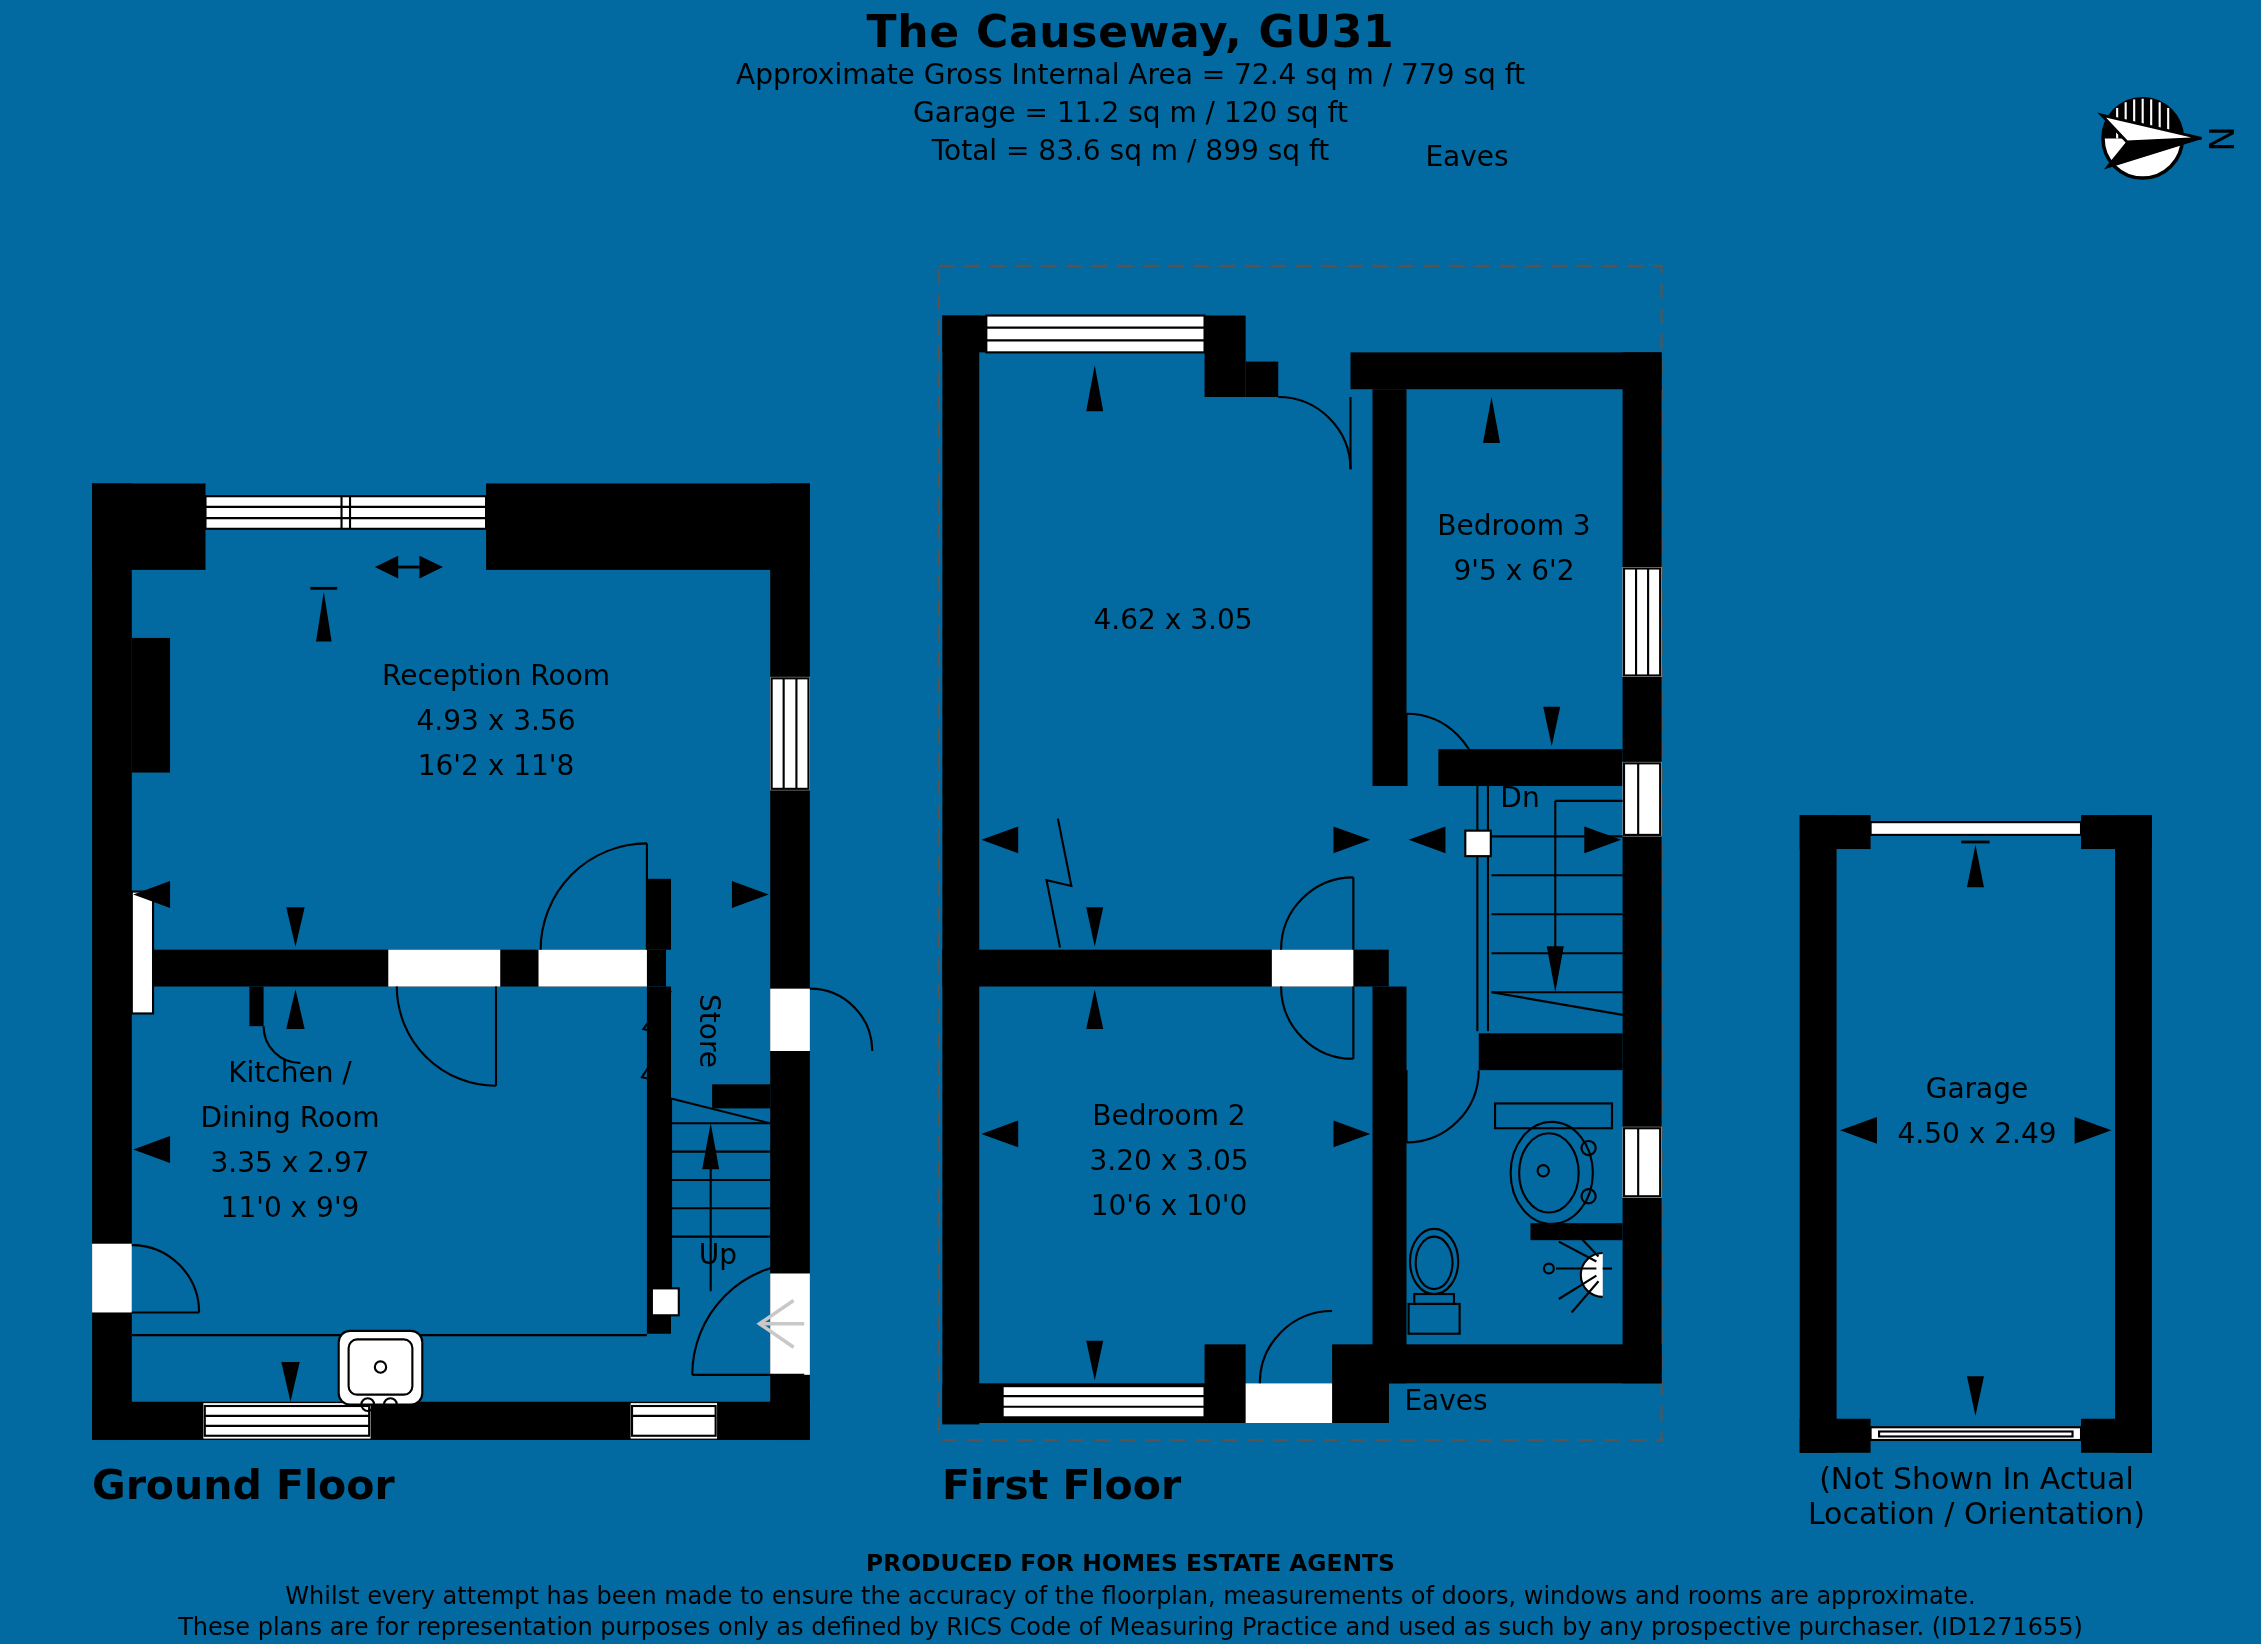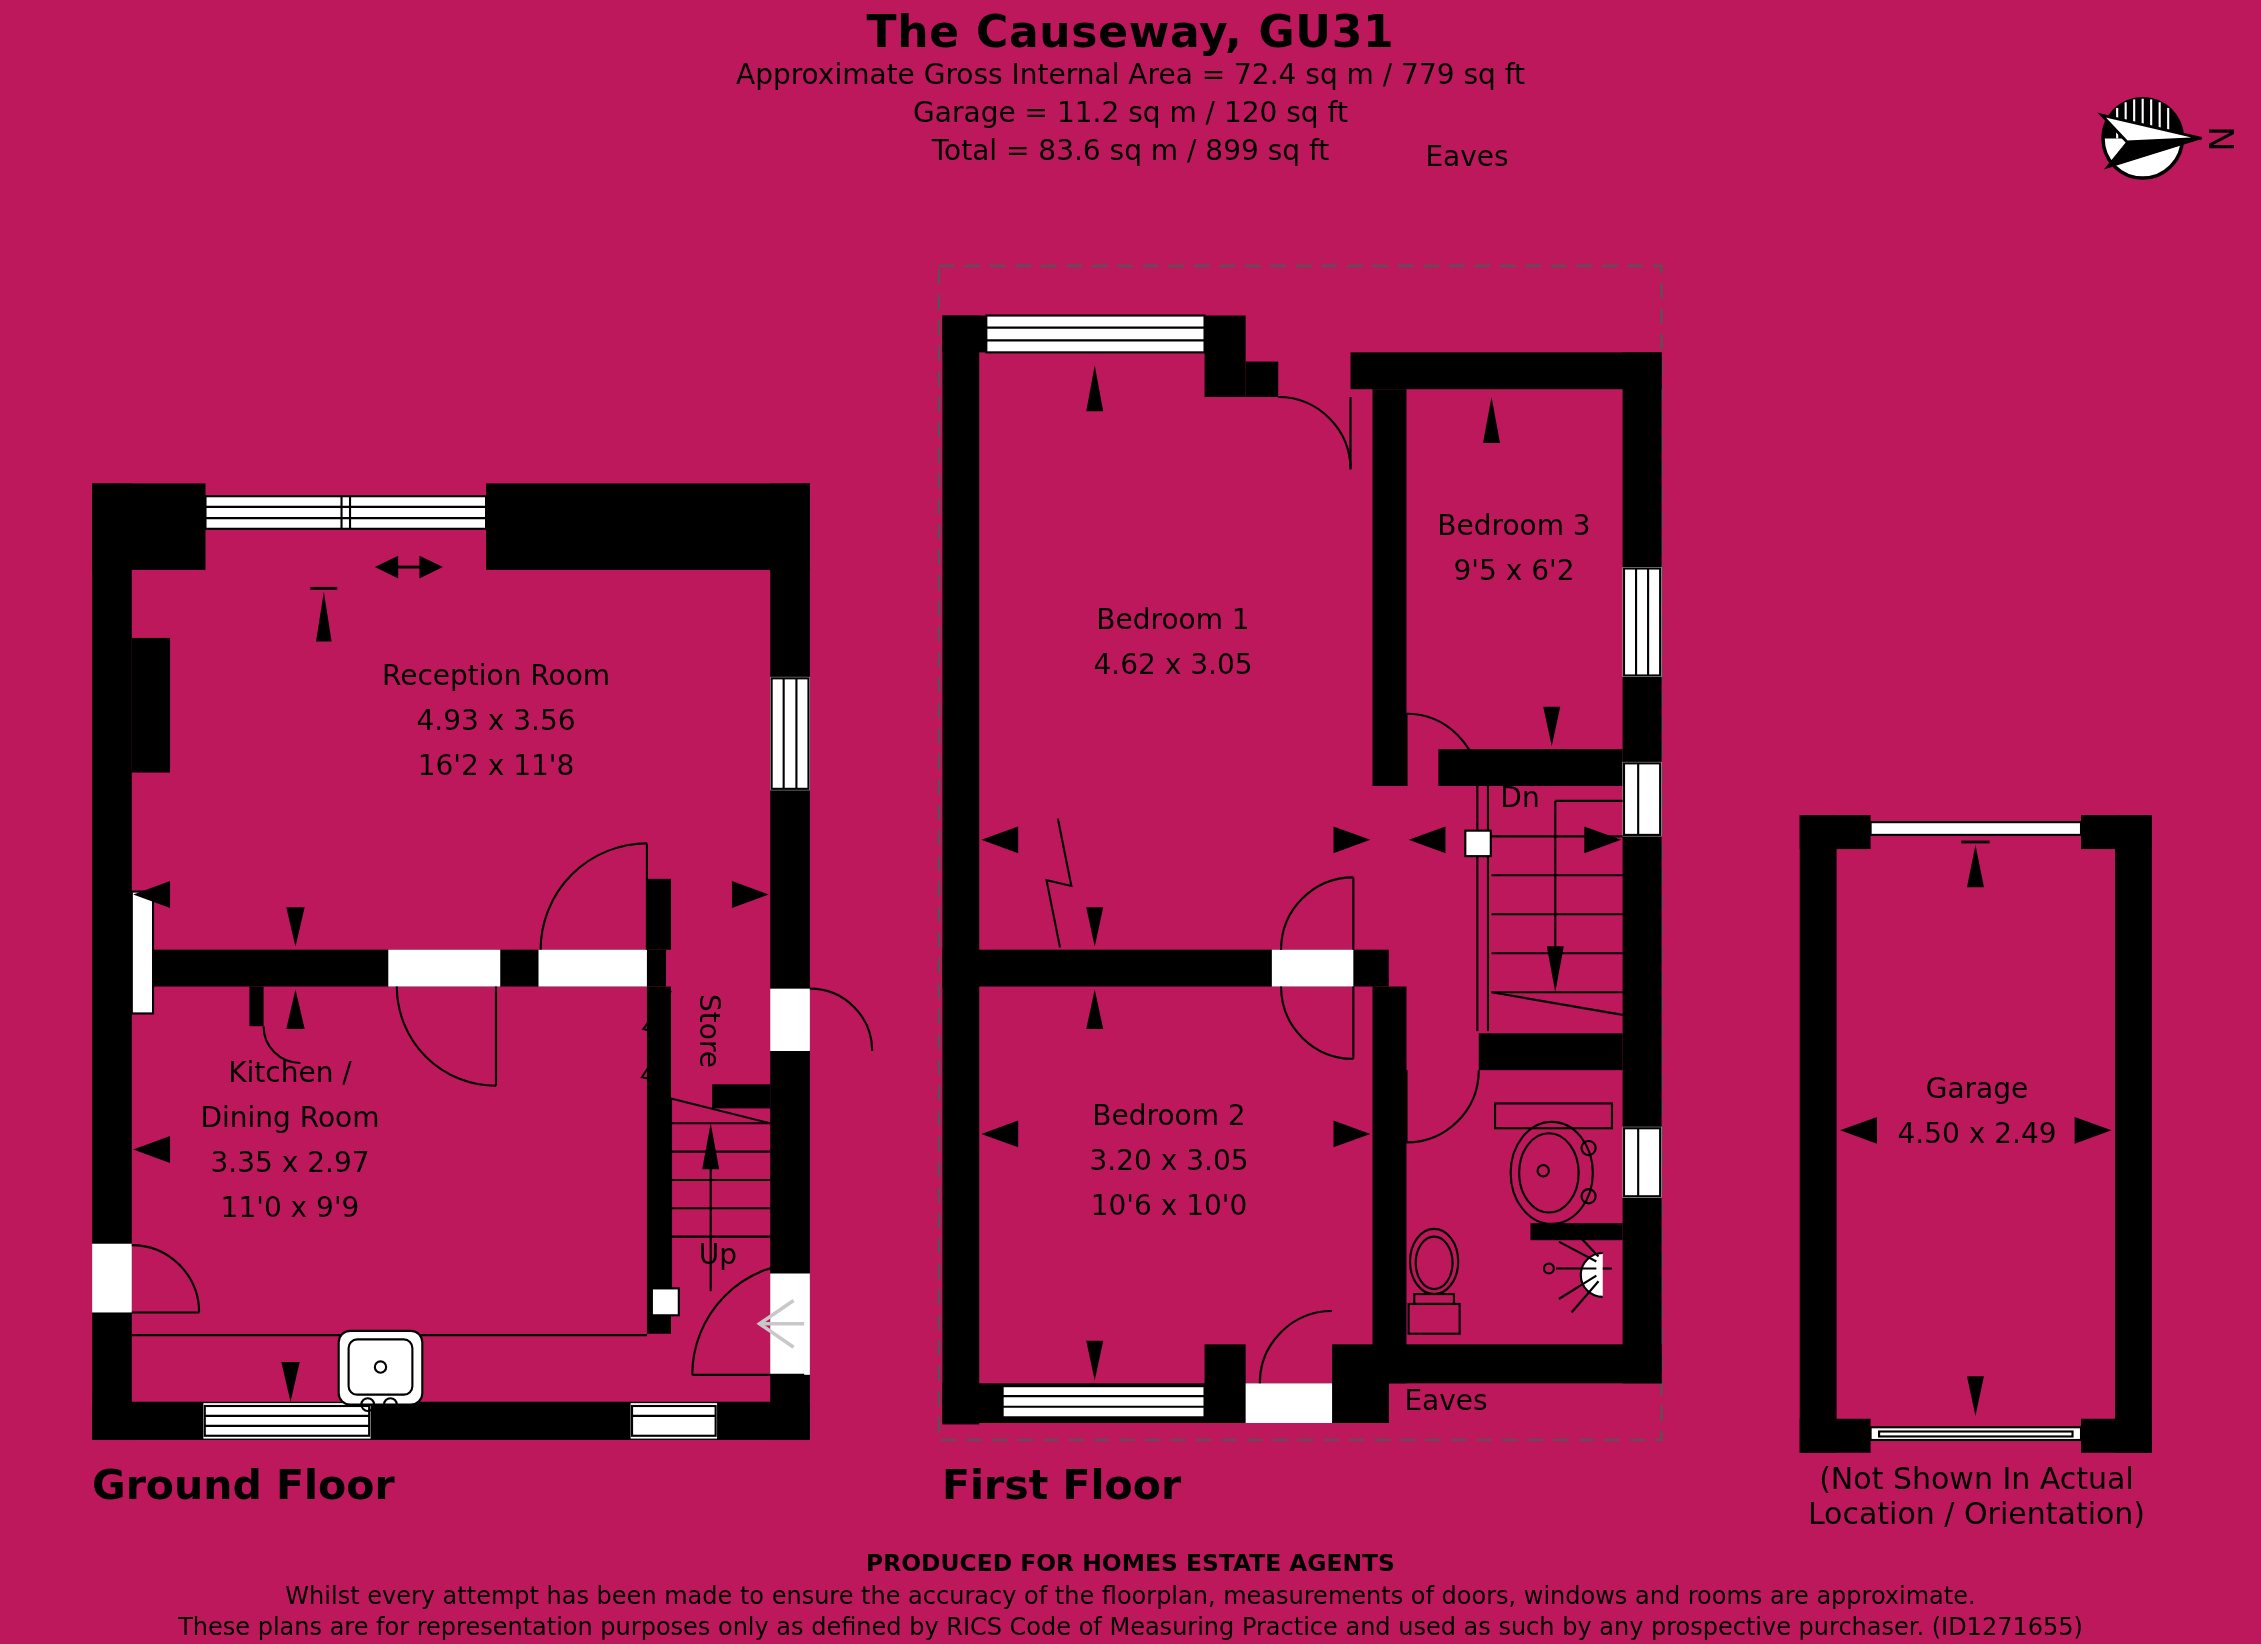--- a/index.html
+++ b/index.html
@@ -1,16 +1,16 @@
 <!DOCTYPE html>
 <html style="font-size:11.3px"><head>
 <meta charset="utf-8">
 <style>
   html,body{margin:0;padding:0;background:#fff;}
-  #canvas{position:relative;width:2261px;height:1645px;background:#be185d;overflow:hidden;
+  #canvas{position:relative;width:2261px;height:1645px;background:#0369a1;overflow:hidden;
           font-family:"DejaVu Sans","Liberation Sans",sans-serif;color:#000;}
   .abs{position:absolute;}
   .ctr{left:0;right:0;text-align:center;}
   .title{font-size:44px;font-weight:bold;letter-spacing:0.7px;}
   .sub{font-size:28px;}
   .roomlbl{font-size:28px;line-height:45px;text-align:center;white-space:nowrap;}
   .floorlbl{font-size:41px;font-weight:bold;white-space:nowrap;}
   .eaves{font-size:28px;text-align:left;white-space:nowrap;}
   .small40{font-size:28px;white-space:nowrap;}
   .note{font-size:30px;text-align:center;white-space:nowrap;}
@@ -314,21 +314,20 @@
     <div>Dining Room</div>
     <div>3.35 x 2.97</div>
     <div>11'0 x 9'9</div>
   </div>
   <div class="abs small40 rot90" style="left:709px;top:1031px;">Store</div>
   <div class="abs small40 pivot" style="left:718px;top:1254px;">Up</div>
   <div class="abs floorlbl" style="left:92px;top:1461px;">Ground Floor</div>
 
   <div class="abs eaves pivot" style="left:1467px;top:156px;">Eaves</div>
   <div class="abs roomlbl" style="left:996px;top:597px;width:354px;">
-    <div>Bedroom 1</div>
     <div>4.62 x 3.05</div>
   </div>
   <div class="abs roomlbl" style="left:1337px;top:503px;width:354px;">
     <div>Bedroom 3</div>
     <div>9'5 x 6'2</div>
   </div>
   <div class="abs roomlbl" style="left:992px;top:1093px;width:354px;">
     <div>Bedroom 2</div>
     <div>3.20 x 3.05</div>
     <div>10'6 x 10'0</div>

